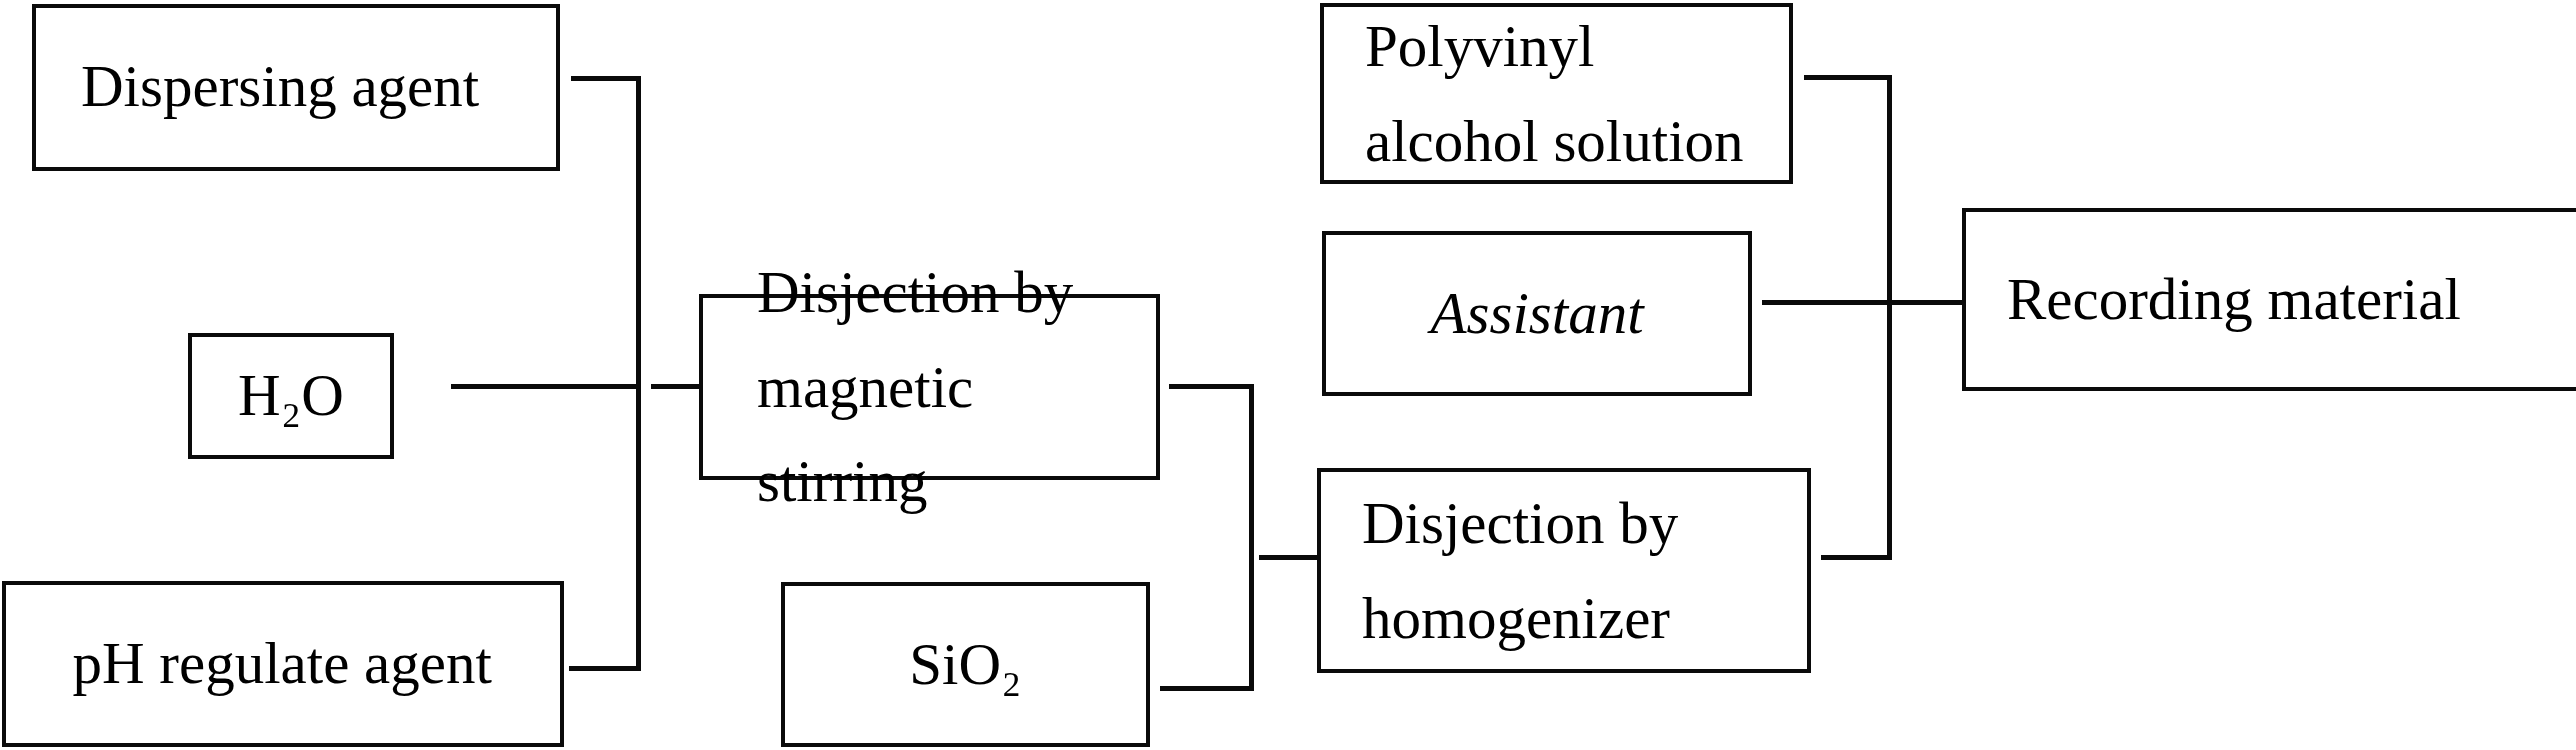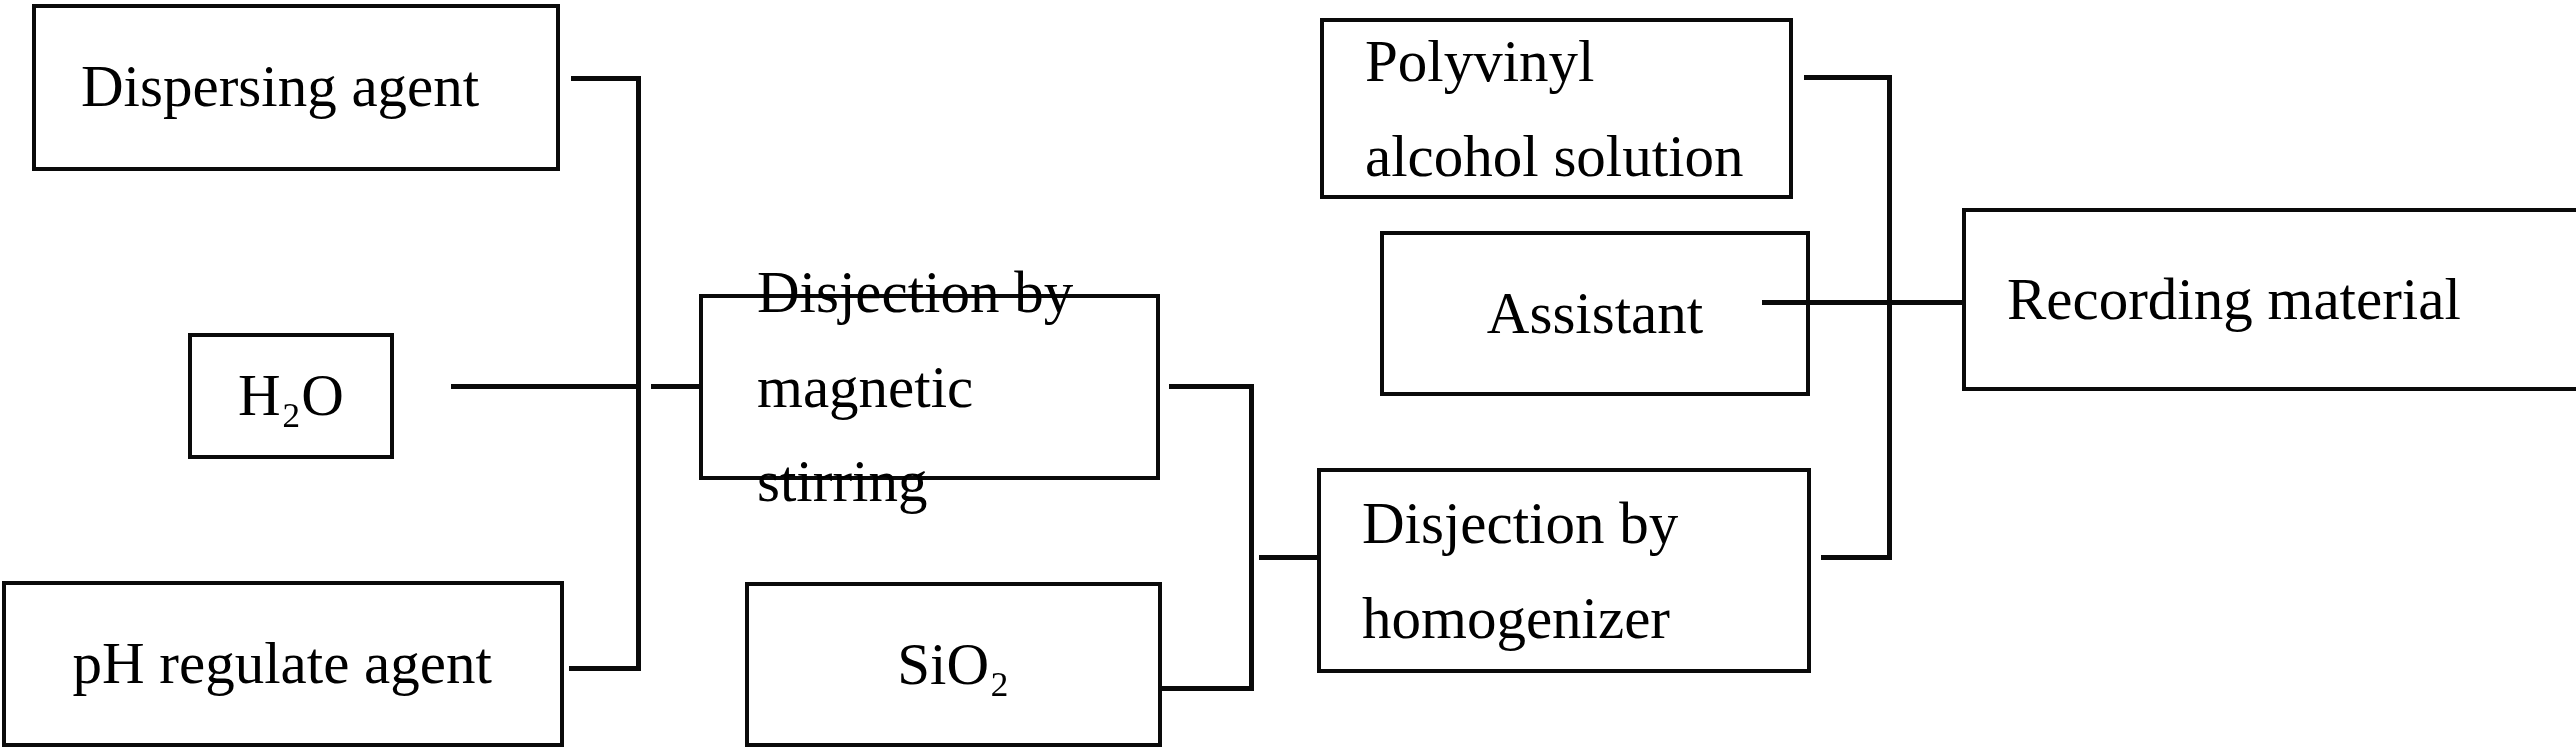--- a/index.html
+++ b/index.html
@@ -35,23 +35,23 @@
   }
   .centered {
     justify-content: center;
     text-align: center;
   }
   
   .n-dispersing  { left: 32px;   top: 3.7px;   width: 528px; height: 167px; padding-left: 45px; }
   .n-h2o         { left: 188px;  top: 333px; width: 206px; height: 126px; }
   .n-ph          { left: 1.5px;    top: 581px; width: 562px; height: 166px; padding-left: 67px; align-items: center; }
   .n-stirring    { left: 699px;  top: 294px; width: 461px; height: 186px; padding-left: 54px; }
-  .n-sio2        { left: 745px; top: 582px; width: 417px; height: 165px; }
-  .n-polyvinyl   { left: 1320px; top: 18px;   width: 473px; height: 181px; padding-left: 41px; }
-  .n-assistant   { left: 1380px; top: 231px; width: 430px; height: 165px; }
+  .n-sio2        { left: 781px; top: 582px; width: 369px; height: 165px; }
+  .n-polyvinyl   { left: 1320px; top: 3px;   width: 473px; height: 181px; padding-left: 41px; }
+  .n-assistant   { left: 1322px; top: 231px; width: 430px; height: 165px; font-style: italic; }
   .n-homogenizer { left: 1317px; top: 468px; width: 494px; height: 205px; padding-left: 41px; }
   .n-recording   { left: 1962px; top: 208px; width: 656px; height: 183px; padding-left: 41px; }
   
   .line {
     position: absolute;
     background: #0a0a0a;
   }
   .h { height: 4.5px; }
   .v { width: 4.5px; }
   .l-disp      { left: 571px;  top: 76px; width: 70px;  }

